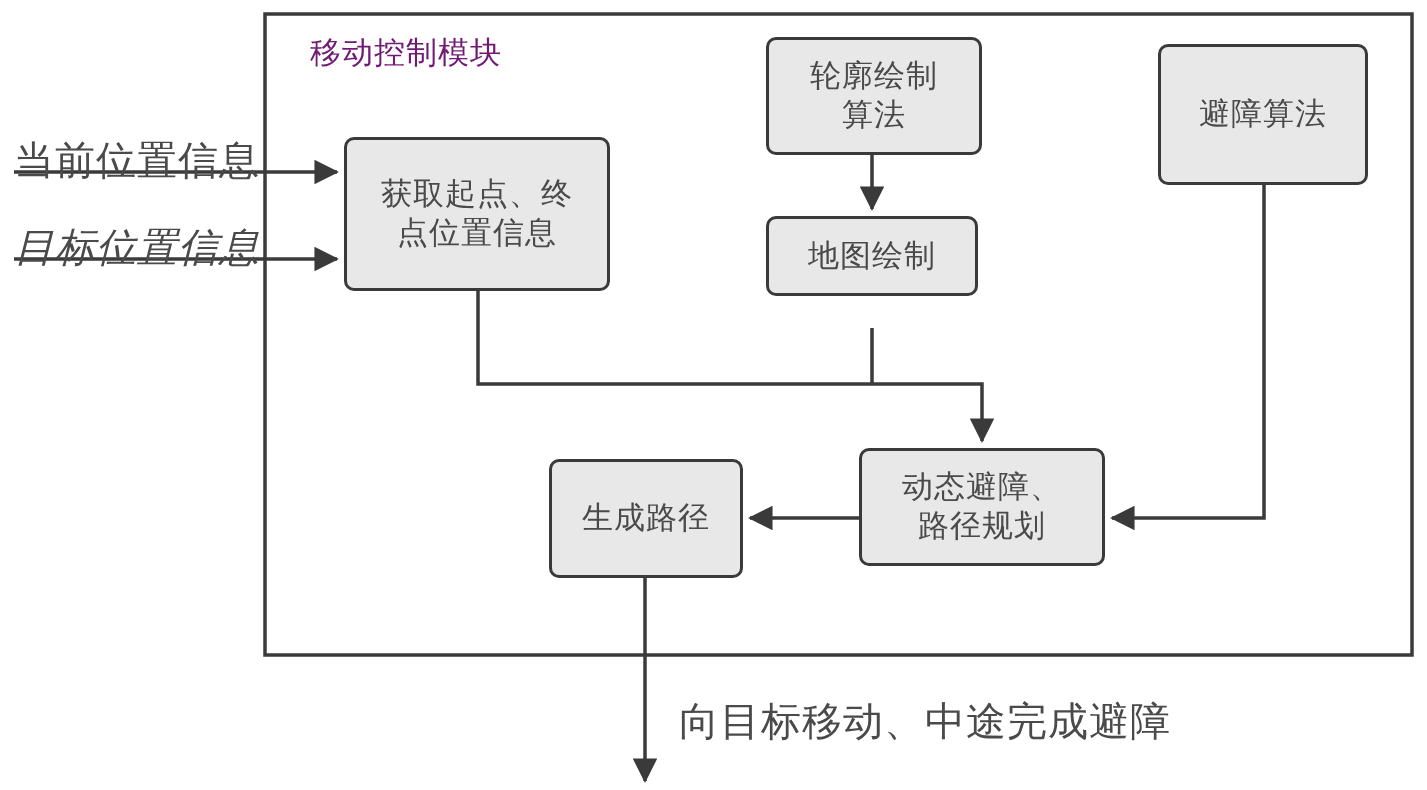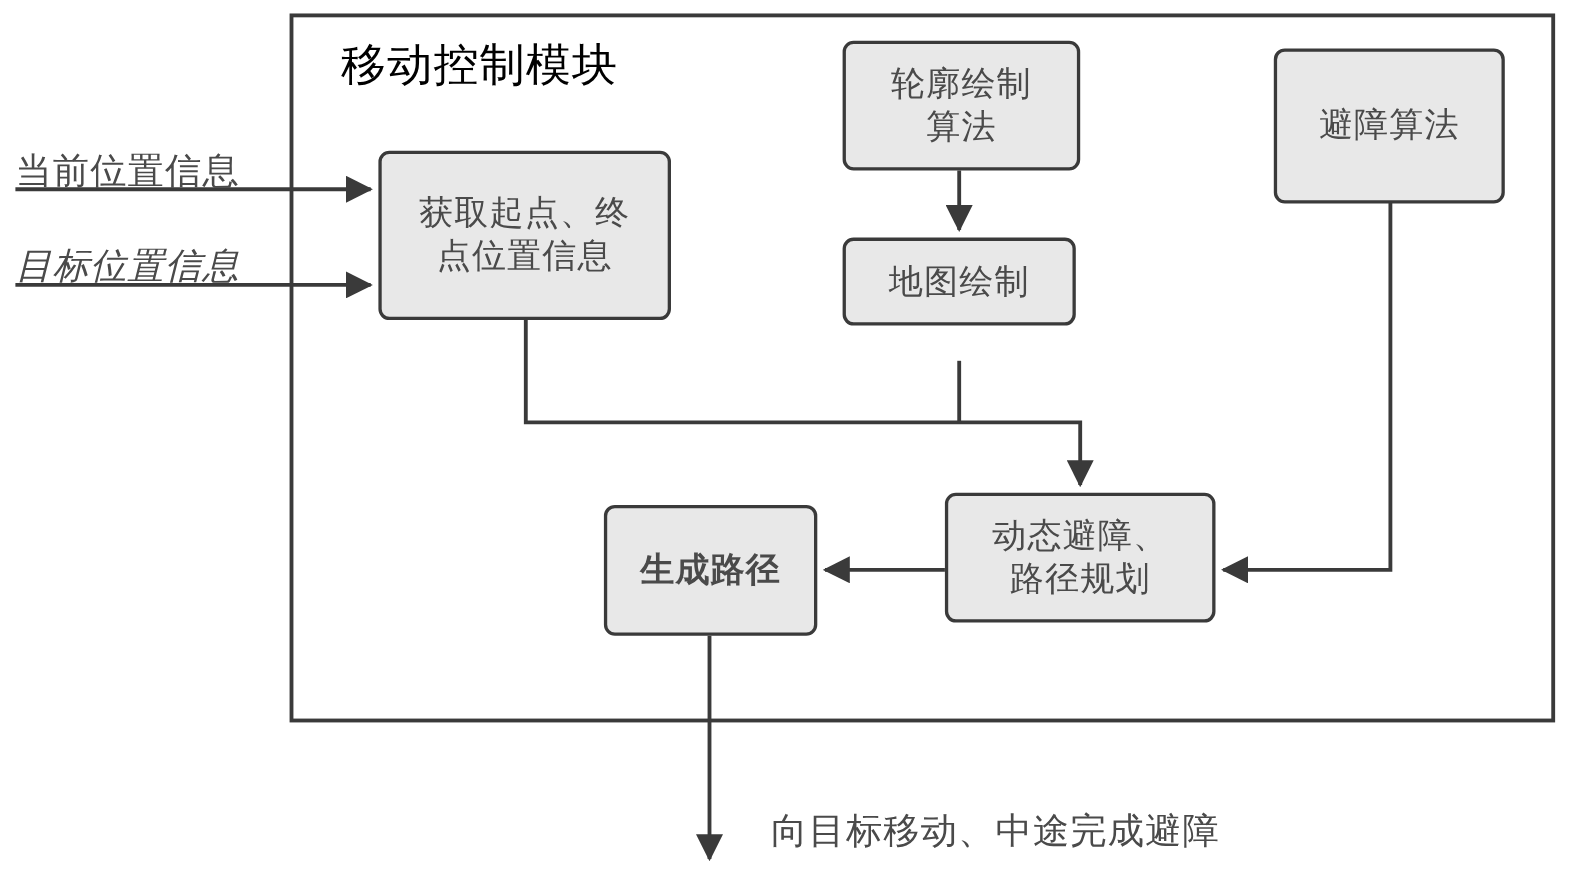--- a/index.html
+++ b/index.html
@@ -37,30 +37,30 @@
     text-align: center;
     color: #4a4a4a;
     font-size: 31px;
     line-height: 1.25;
     letter-spacing: 1px;
     white-space: pre-line;
     z-index: 2;
   }
   .group-title {
     position: absolute;
-    color: #000000;
-    font-size: 41px;
+    color: #701a75;
+    font-size: 31px;
     letter-spacing: 1px;
     white-space: nowrap;
     z-index: 2;
   }
   .edge-label {
     position: absolute;
     color: #4a4a4a;
-    font-size: 33px;
+    font-size: 40px;
     letter-spacing: 1px;
     white-space: nowrap;
     z-index: 2;
   }
 </style>
 </head>
 <body>
 
 <div id="canvas">
 
@@ -98,21 +98,21 @@
   <div class="node" style="left:766px; top:37px; width:216px; height:118px;">轮廓绘制
 算法</div>
 
   <div class="node" style="left:766px; top:216px; width:212px; height:80px;">地图绘制</div>
 
   <div class="node" style="left:1158px; top:44px; width:210px; height:141px;">避障算法</div>
 
   <div class="node" style="left:859px; top:448px; width:246px; height:118px;">动态避障、
 路径规划</div>
 
-  <div class="node" style="left:549px; top:459px; width:194px; height:119px;font-weight:bold;">生成路径</div>
+  <div class="node" style="left:549px; top:459px; width:194px; height:119px;">生成路径</div>
 
   <div class="edge-label" style="left:14px; top:133px;">当前位置信息</div>
 
   <div class="edge-label" style="left:14px; top:220px;font-style:italic;">目标位置信息</div>
 
-  <div class="edge-label" style="left:701px; top:694px;margin-top:39px;">向目标移动、中途完成避障</div>
+  <div class="edge-label" style="left:679px; top:694px;">向目标移动、中途完成避障</div>
 
 </div>
 
 </body></html>

